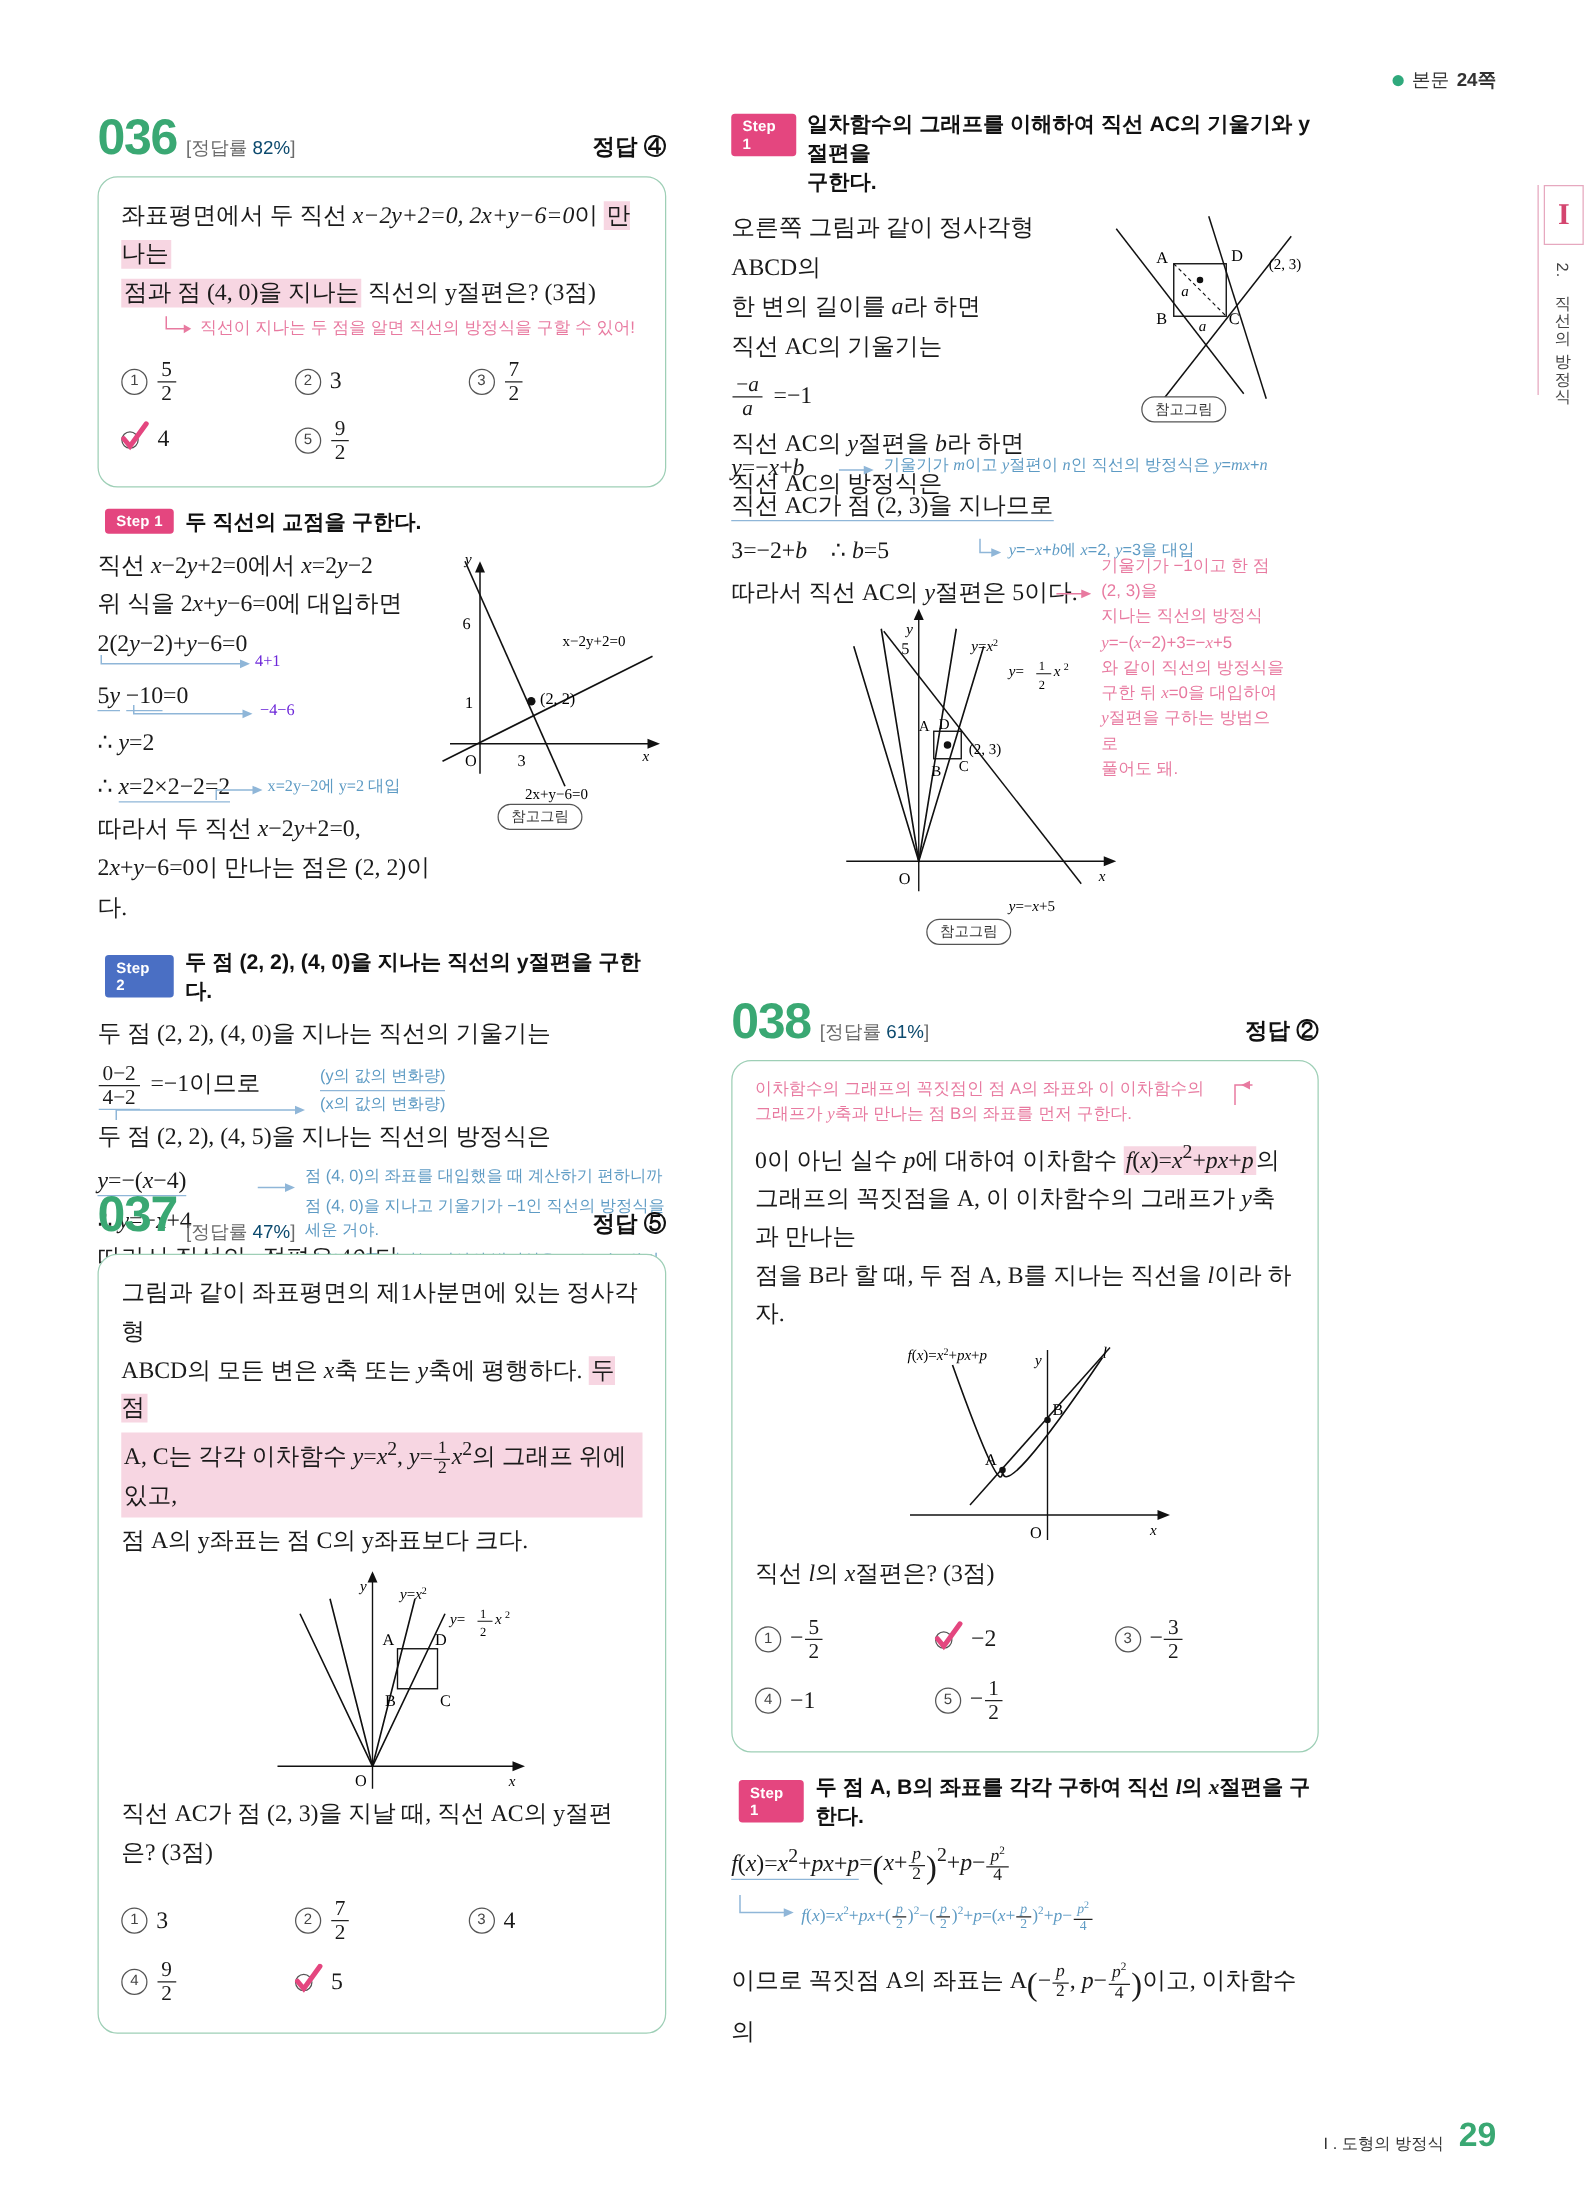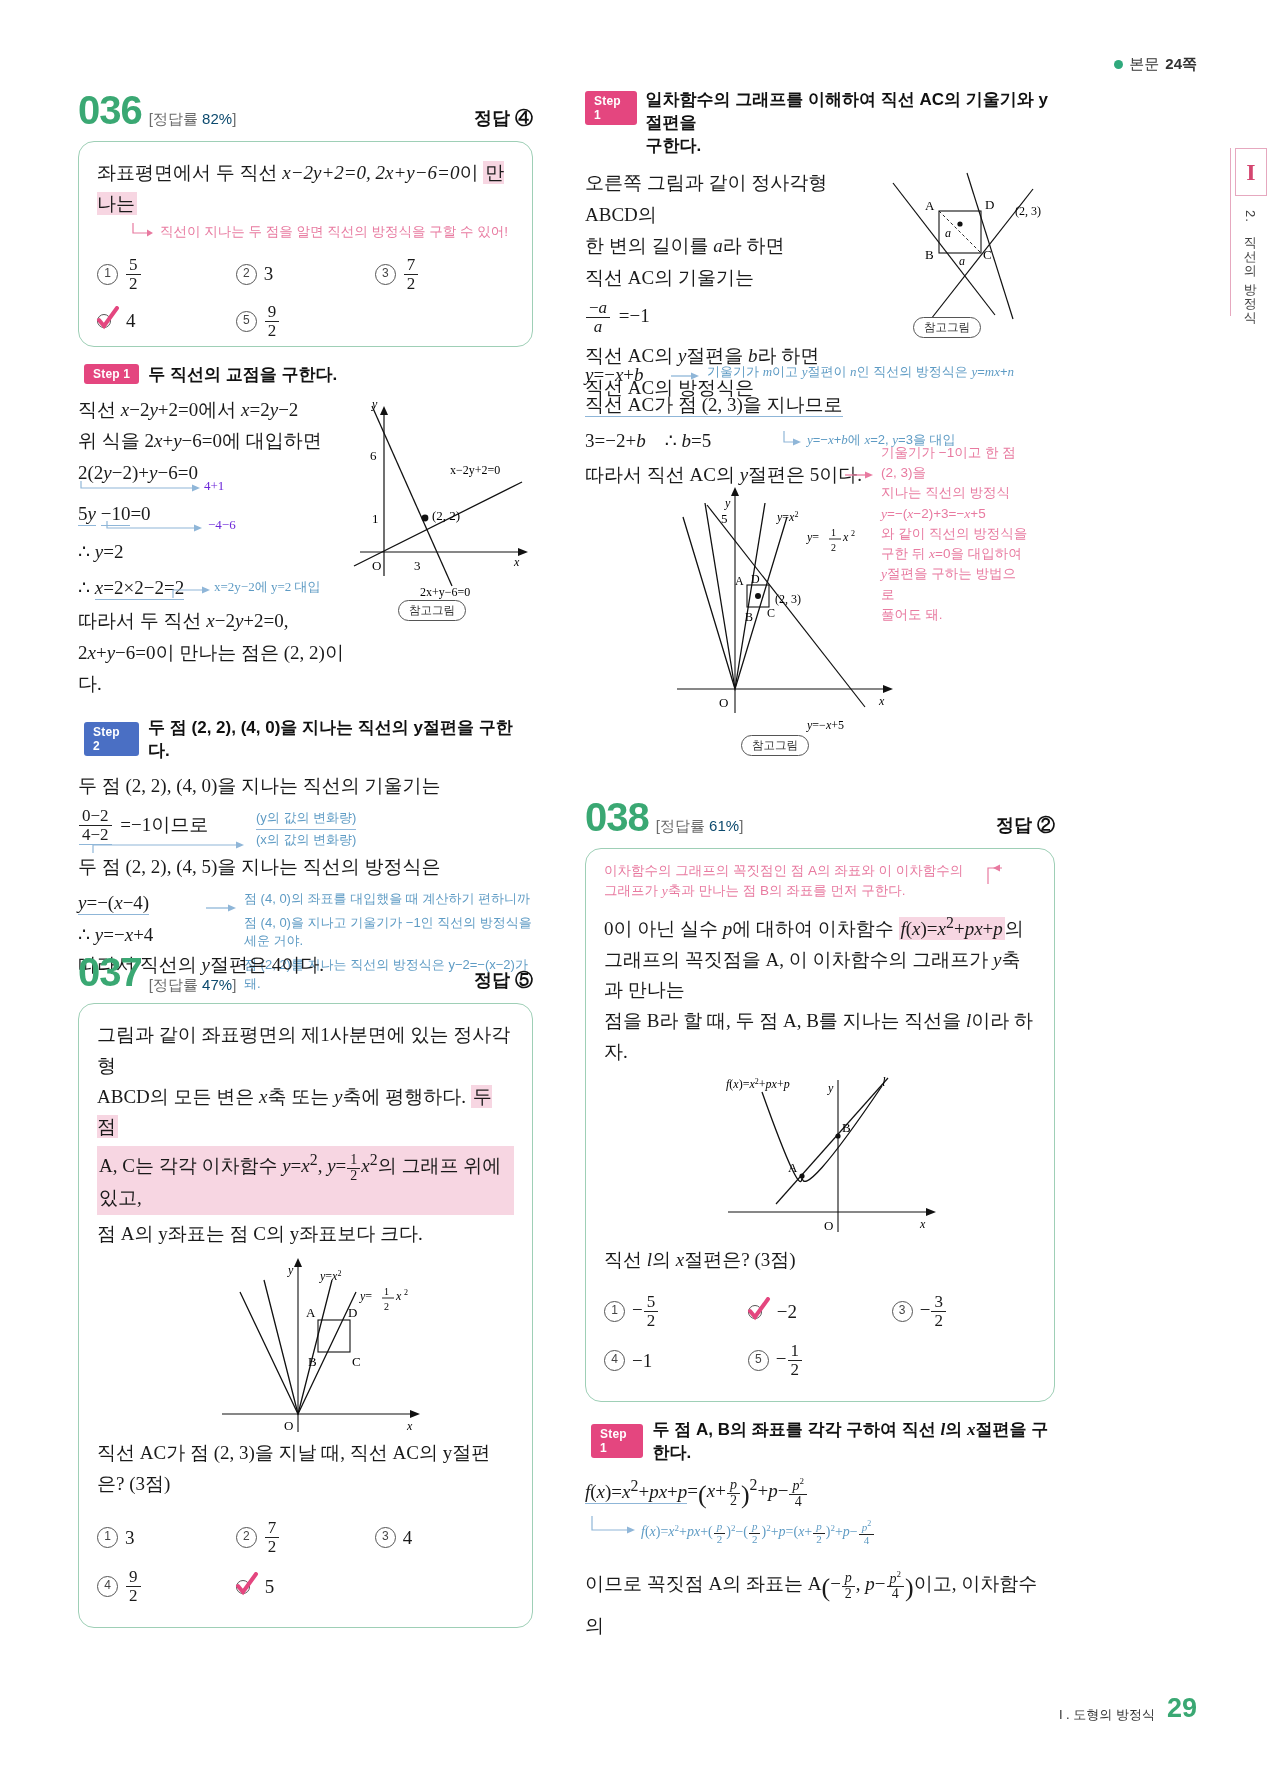--- a/index.html
+++ b/index.html
@@ -65,21 +65,21 @@
   }
   .prate .pct{color:#0c4a6e;}
   .pans{
     font-family:"Liberation Sans",sans-serif;
     font-size:18px;font-weight:bold;color:#111;
   }
 
   
   .qbox{
     border:1.4px solid #9ecfb6;border-radius:16px;
-    padding:16px 18px 6px 18px;margin-top:8px;
+    padding:16px 18px 18px 18px;margin-top:8px;
     background:#fff;position:relative;
   }
   .qline{font-size:19px;line-height:1.62;}
   .hl{background:#f7d6e2;padding:1px 2px;}
   .choices{display:flex;margin-top:14px;font-size:19px;}
   .choices .ch{width:33.3%;display:flex;align-items:center;gap:7px;}
   .cnum{
     display:inline-block;width:19px;height:19px;line-height:17px;
     border:1px solid #555;border-radius:50%;text-align:center;
     font-size:12px;font-family:"Liberation Sans",sans-serif;color:#444;
@@ -154,20 +154,23 @@
           <span class="prate"><span>[정답률</span> <span class="pct">82%</span><span>]</span></span>
         </div>
         <div class="pans">
           <span>정답</span> <span>④</span>
         </div>
       </div>
 
       <div class="qbox">
         <div class="qline">
           <span>좌표평면에서 두 직선 </span><i class="mi">x−2y+2=0, 2x+y−6=0</i><span>이 </span><span class="hl">만나는</span>
+        </div>
+        <div class="qline">
+          <span class="hl">점과 점 (4, 0)을 지나는</span><span> 직선의 y절편은? (3점)</span>
         </div>
         <div style="display:flex;align-items:flex-start;margin:2px 0 0 34px;">
           <svg width="26" height="17">
             <path d="M2,1 L2,11 L18,11" stroke="#e87aa0" fill="none" stroke-width="1.2"></path>
             <path d="M16,7.5 L22,11 L16,14.5 Z" fill="#e87aa0"></path>
           </svg>
           <span class="pinknote" style="margin-left:3px;">직선이 지나는 두 점을 알면 직선의 방정식을 구할 수 있어!</span>
         </div>
 
         <div class="choices">

